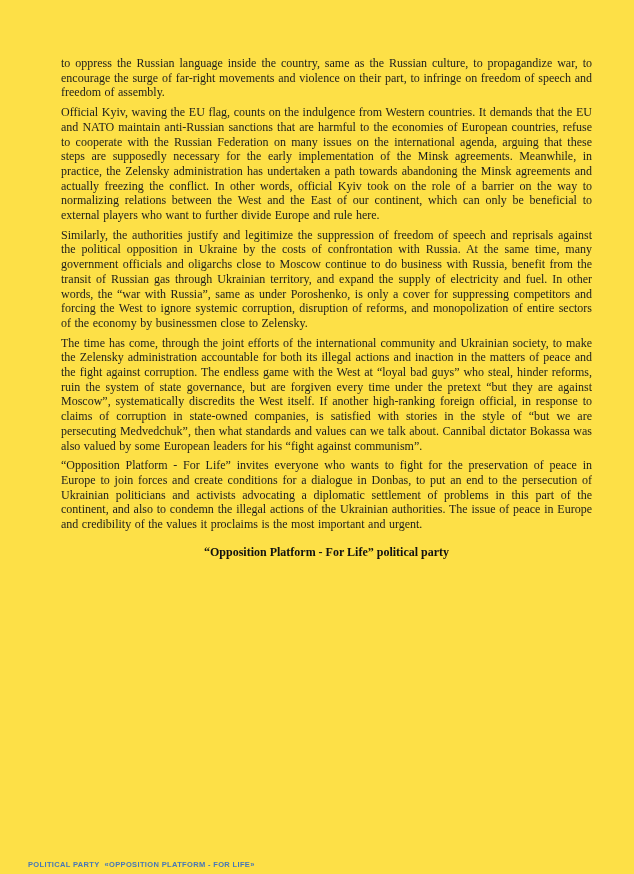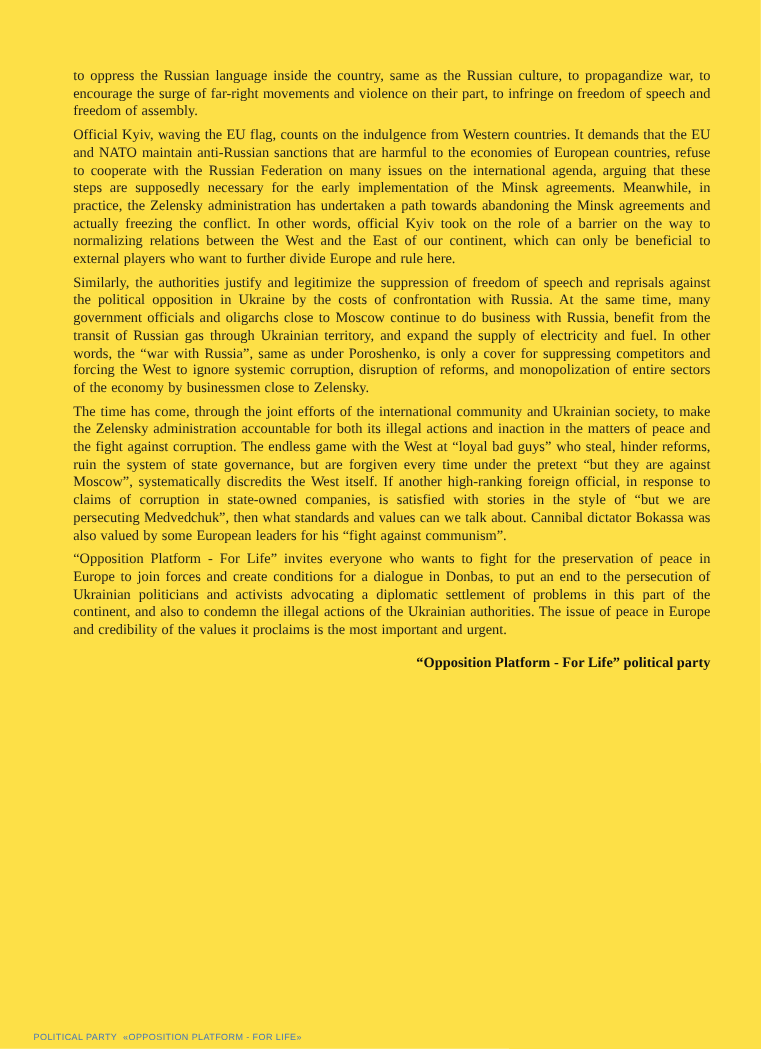--- a/index.html
+++ b/index.html
@@ -31,33 +31,33 @@
   .body-par {
     margin: 0 0 5px 0;
     font-size: 12px;
     line-height: 14.7px;
     text-align: justify;
     color: #1c1c1c;
     word-spacing: 0.5px;
   }
   .signature {
     margin-top: 13px;
-    text-align: right;
+    text-align: center;
     font-weight: bold;
     font-size: 12px;
     line-height: 15px;
     color: #111111;
   }
   .footer {
     position: absolute;
     left: 28px;
     bottom: 5px;
     font-family: "Liberation Sans", sans-serif;
     font-size: 7.5px;
-    font-weight: normal;
+    font-weight: bold;
     letter-spacing: 0.35px;
     color: #4677b8;
     white-space: nowrap;
   }
 </style>
 </head>
 <body>
 
 <div class="page">
   <div class="content">

